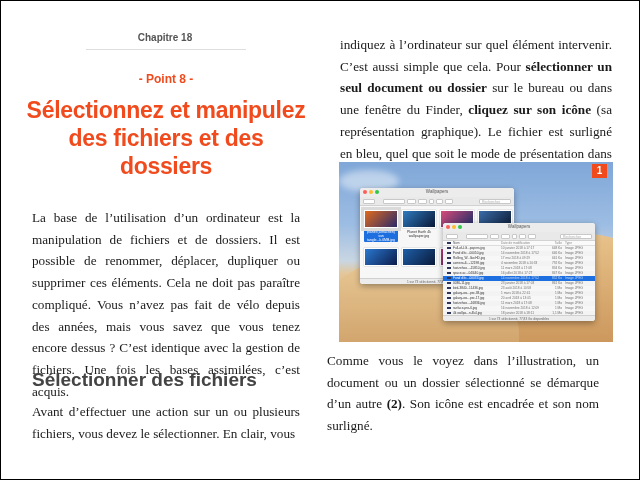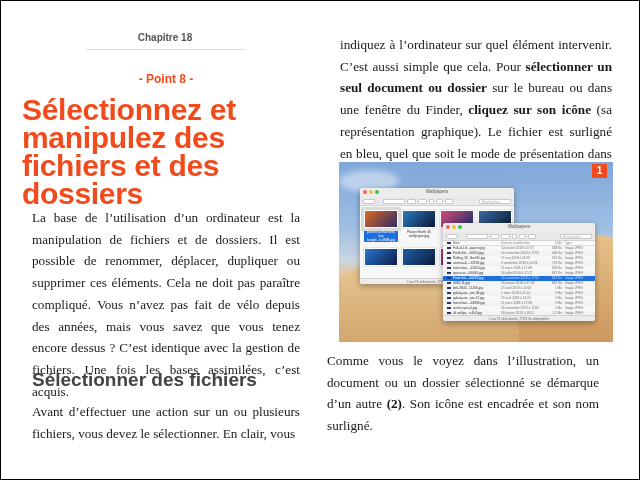--- a/index.html
+++ b/index.html
@@ -6,22 +6,22 @@
   html, body { width: 640px; height: 480px; overflow: hidden; background: #fff; }
   body { position: relative; font-family: "Liberation Serif", "DejaVu Serif", serif; color: #1a1a1a; }
   .frame { position: absolute; inset: 0; border: 1px solid #000; pointer-events: none; }
 
   .chapter { position: absolute; left: 85px; top: 32px; width: 160px; text-align: center;
     font-family: "Liberation Sans", sans-serif; font-size: 10px; font-weight: bold; color: #555; }
   .chapter-rule { position: absolute; left: 86px; top: 49px; width: 160px; height: 1px; background: #dedede; }
 
   .point { position: absolute; left: 32px; top: 72px; width: 268px; text-align: center;
     font-family: "Liberation Sans", sans-serif; font-size: 12px; font-weight: bold; color: #f04a1d; }
-  .title { position: absolute; left: 22px; top: 96px; width: 288px; 
-    font-family: "Liberation Sans", sans-serif; font-size: 30px; line-height: 28px; color: #f04a1d;
+  .title { position: absolute; left: 22px; top: 96px; width: 288px; text-align: center;
+    font-family: "Liberation Sans", sans-serif; font-size: 23px; line-height: 28px; color: #f04a1d;
     letter-spacing: -0.3px; }
 
   .para { font-size: 13.2px; line-height: 21.7px; text-align: justify; color: #1a1a1a; }
   .para b { font-weight: bold; }
   .p1 { position: absolute; left: 32px; top: 207px; width: 268px; }
   .h2 { position: absolute; left: 32px; top: 369px; width: 268px;
     font-family: "Liberation Sans", sans-serif; font-size: 19px; color: #444; }
   .p2 { position: absolute; left: 32px; top: 401px; width: 268px; }
 
   .p3 { position: absolute; left: 340px; top: 34px; width: 272px; }

